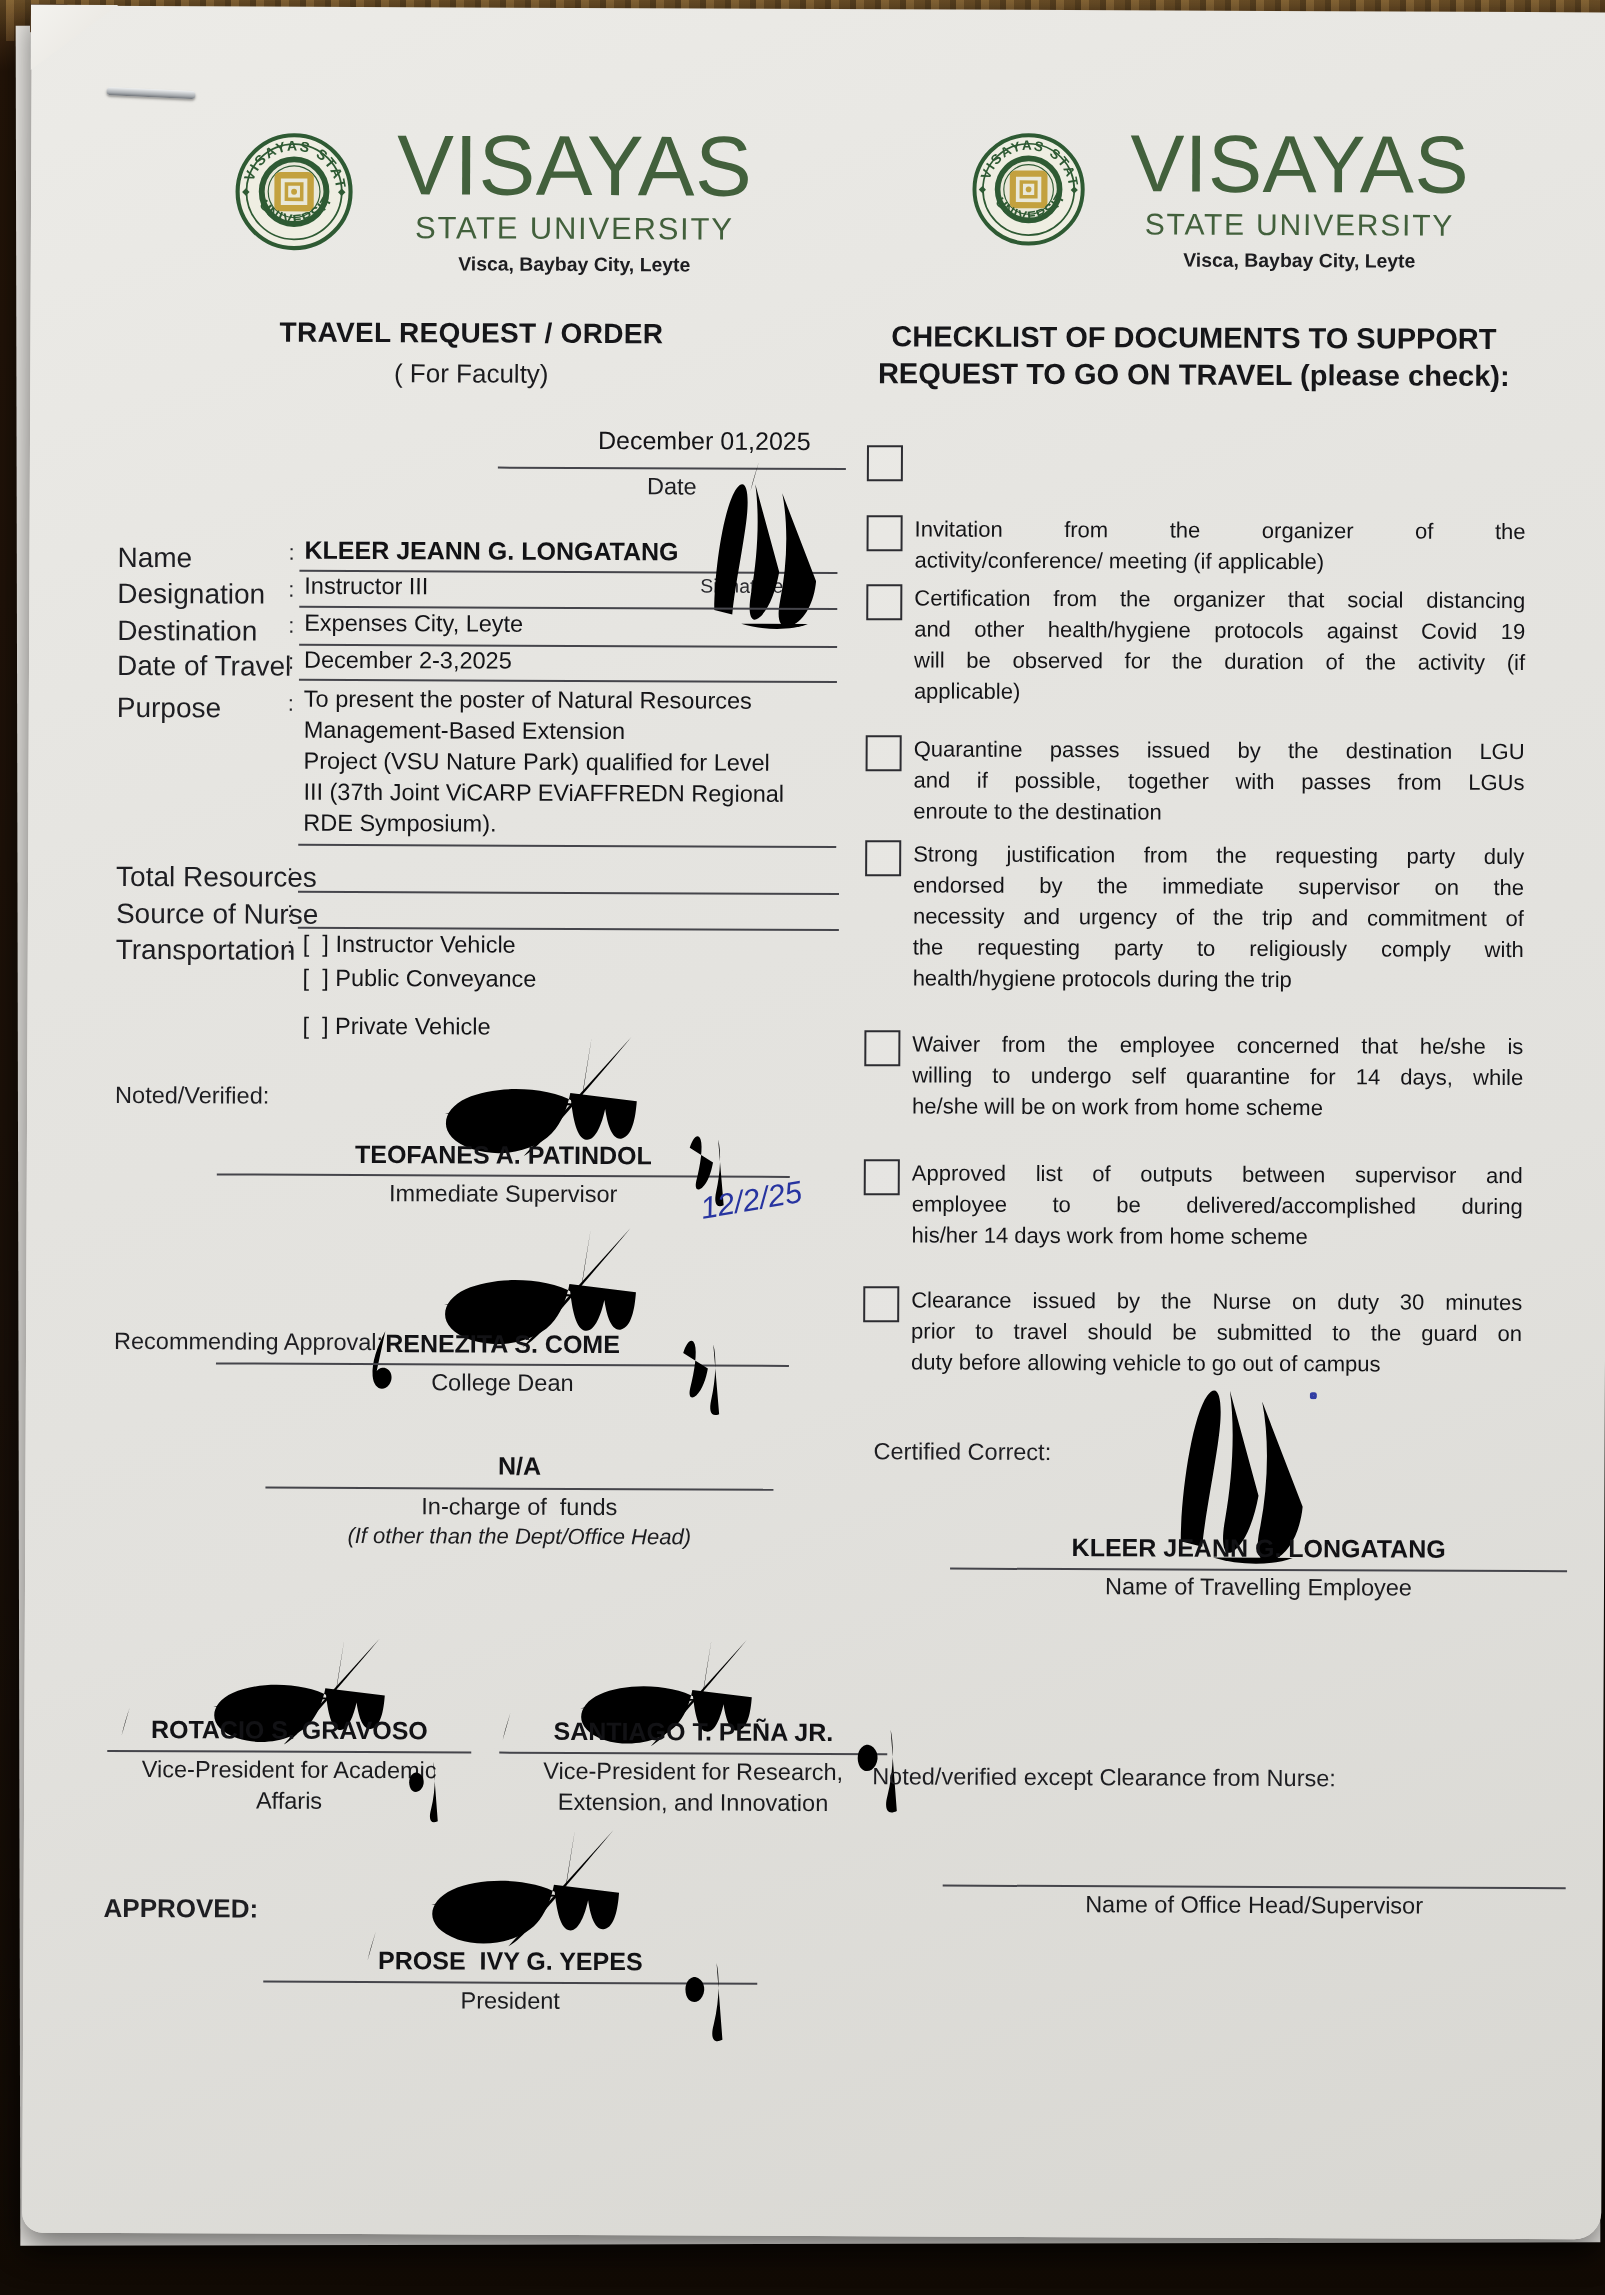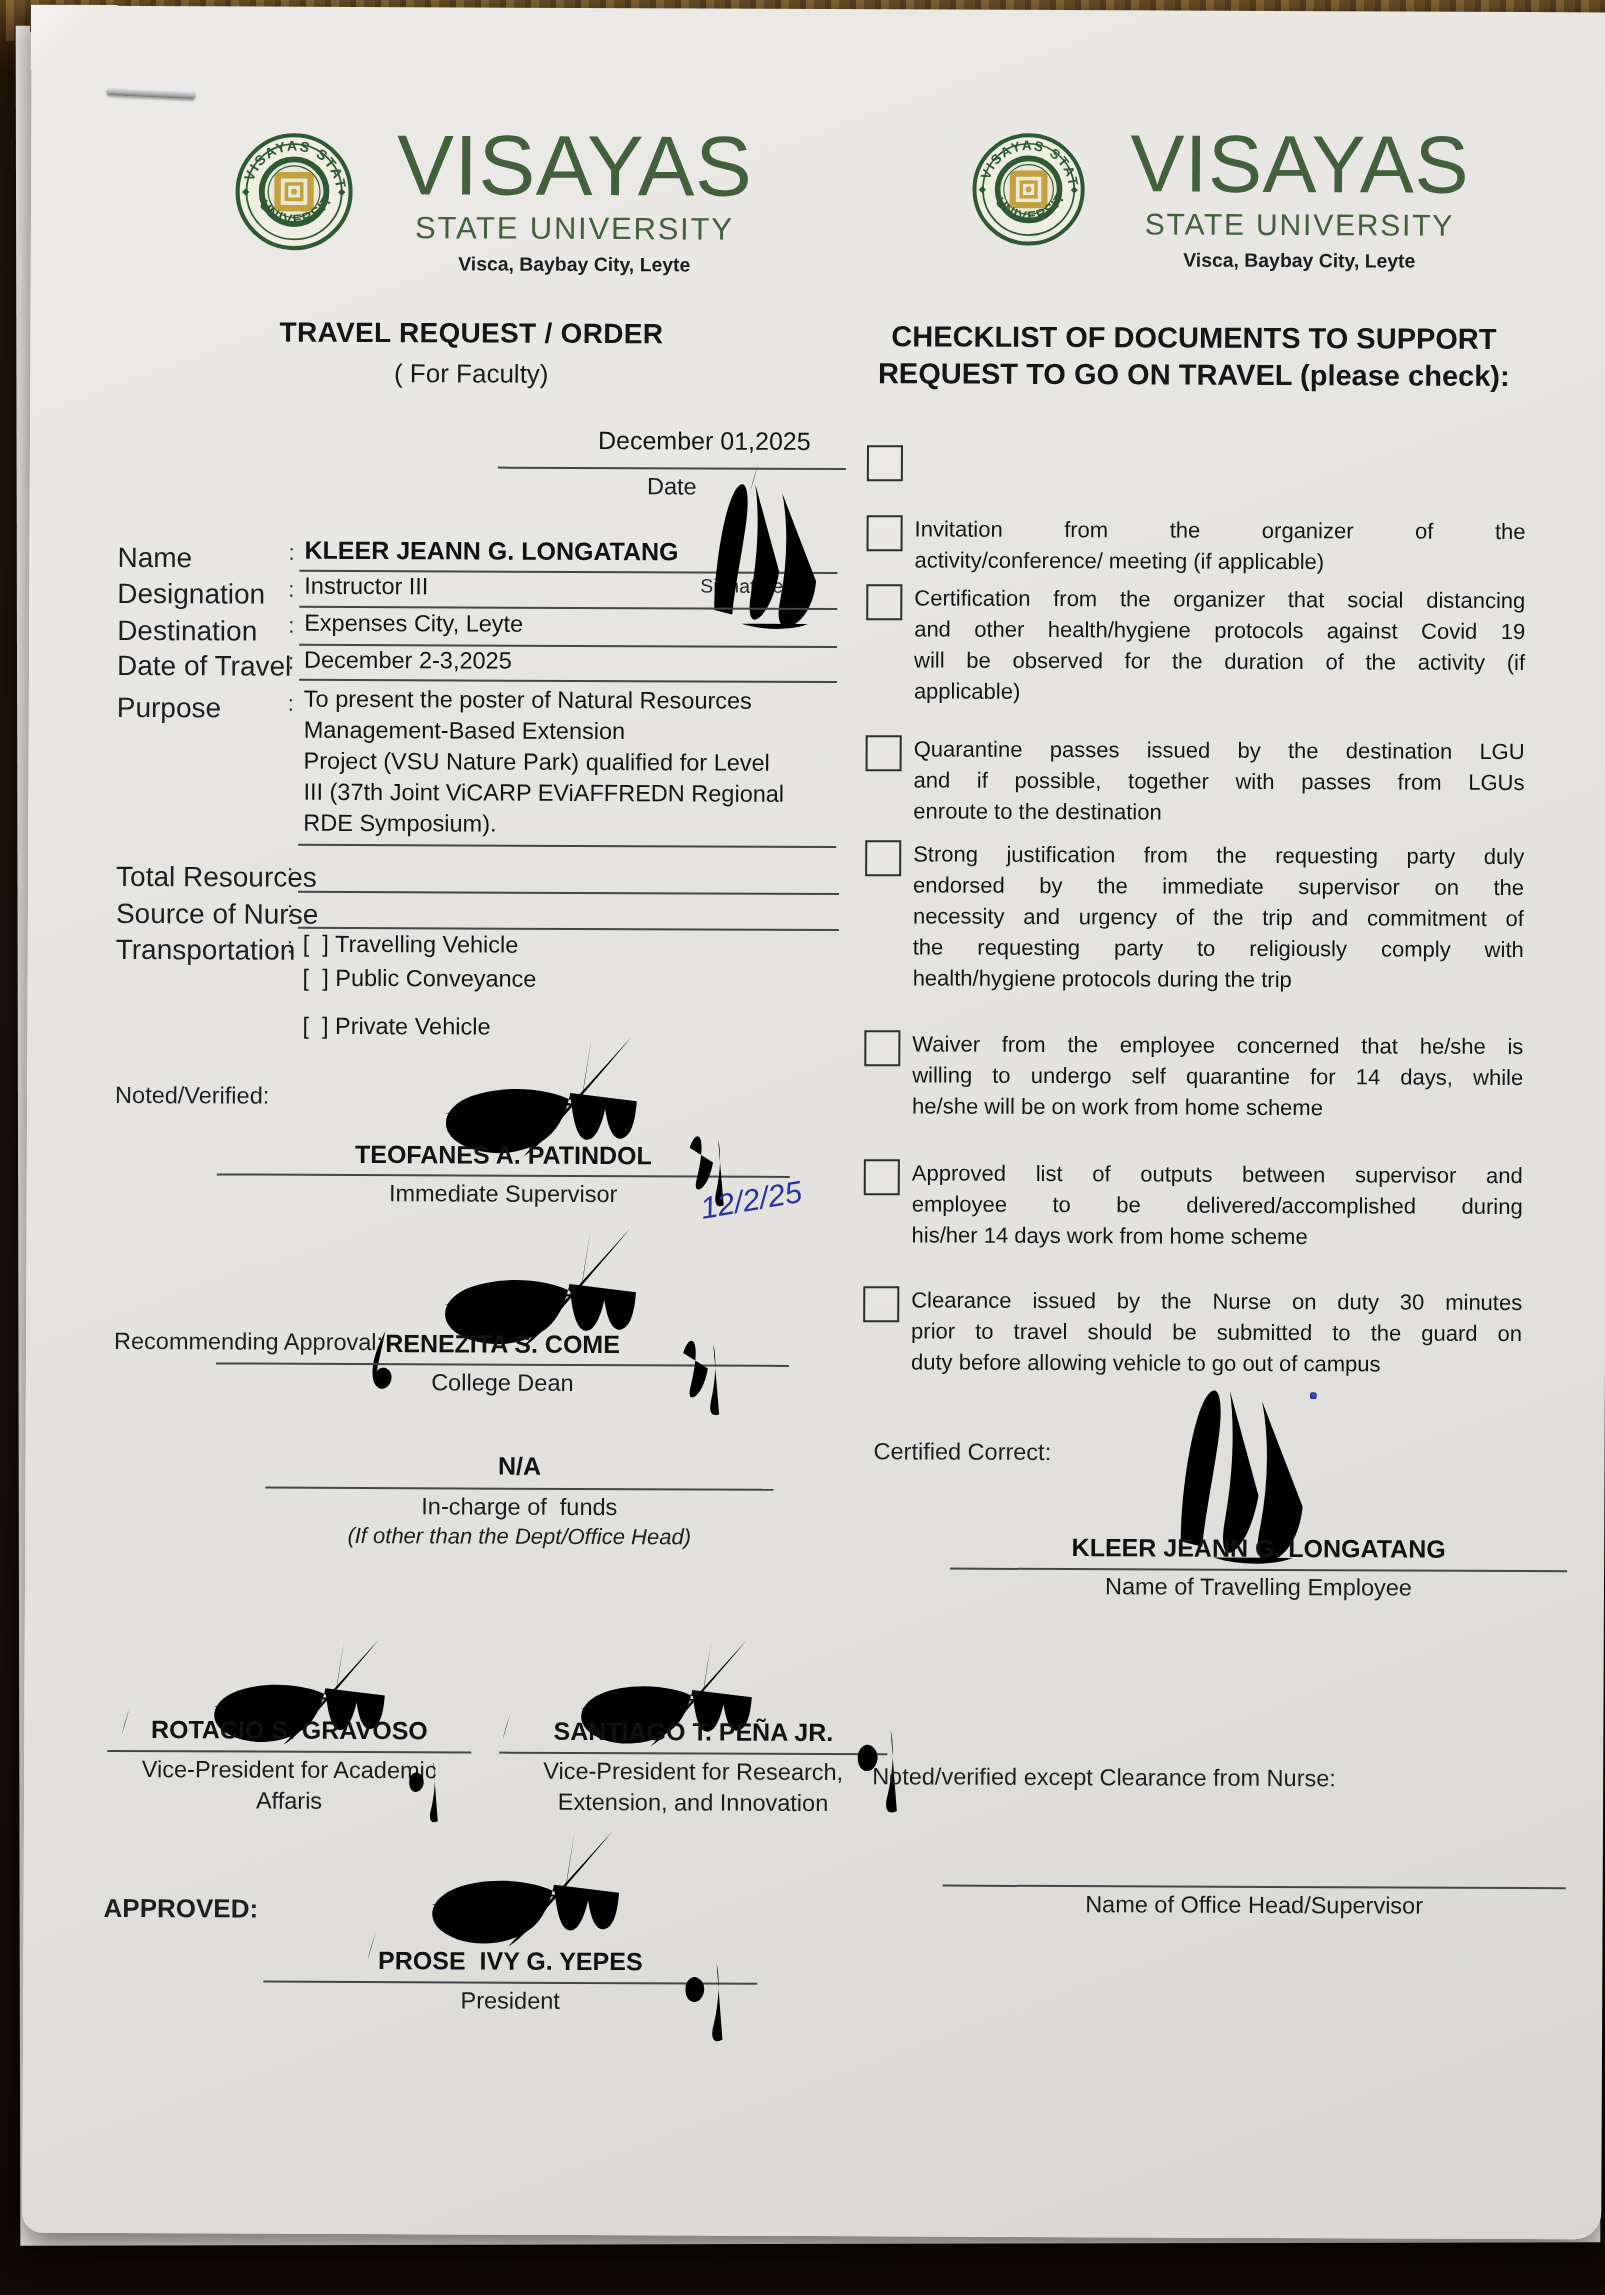--- a/index.html
+++ b/index.html
@@ -178,21 +178,21 @@
     <div class="abs lbl" style="left:88px;top:855px">Total Resources</div>
     <div class="abs colon" style="left:259px;top:853px">:</div>
     <div class="rule" style="left:270px;top:884px;width:541px"></div>
 
     <div class="abs lbl" style="left:88px;top:892px">Source of Nurse</div>
     <div class="abs colon" style="left:259px;top:890px">:</div>
     <div class="rule" style="left:270px;top:920px;width:541px"></div>
 
     <div class="abs lbl" style="left:88px;top:928px">Transportation</div>
     <div class="abs colon" style="left:259px;top:926px">:</div>
-    <div class="abs opt" style="left:275px;top:924px">[  ] Travelling Vehicle</div>
+    <div class="abs opt" style="left:275px;top:924px">[  ] Instructor Vehicle</div>
     <div class="abs opt" style="left:275px;top:958px">[  ] Public Conveyance</div>
     <div class="abs opt" style="left:275px;top:1006px">[  ] Private Vehicle</div>
 
     <div class="abs lbl" style="left:88px;top:1076px;font-size:23.5px">Noted/Verified:</div>
     <svg class="ink abs" style="left:376px;top:1022px" width="253" height="141" viewBox="0 0 440 250">
         <use href="#sigzig"></use>
       </svg>
     <div class="signame" style="left:190px;top:1133px;width:573px">TEOFANES A. PATINDOL</div>
     <div class="rule" style="left:190px;top:1167px;width:573px"></div>
     <div class="sigtitle" style="left:190px;top:1173px;width:573px">Immediate Supervisor</div>

